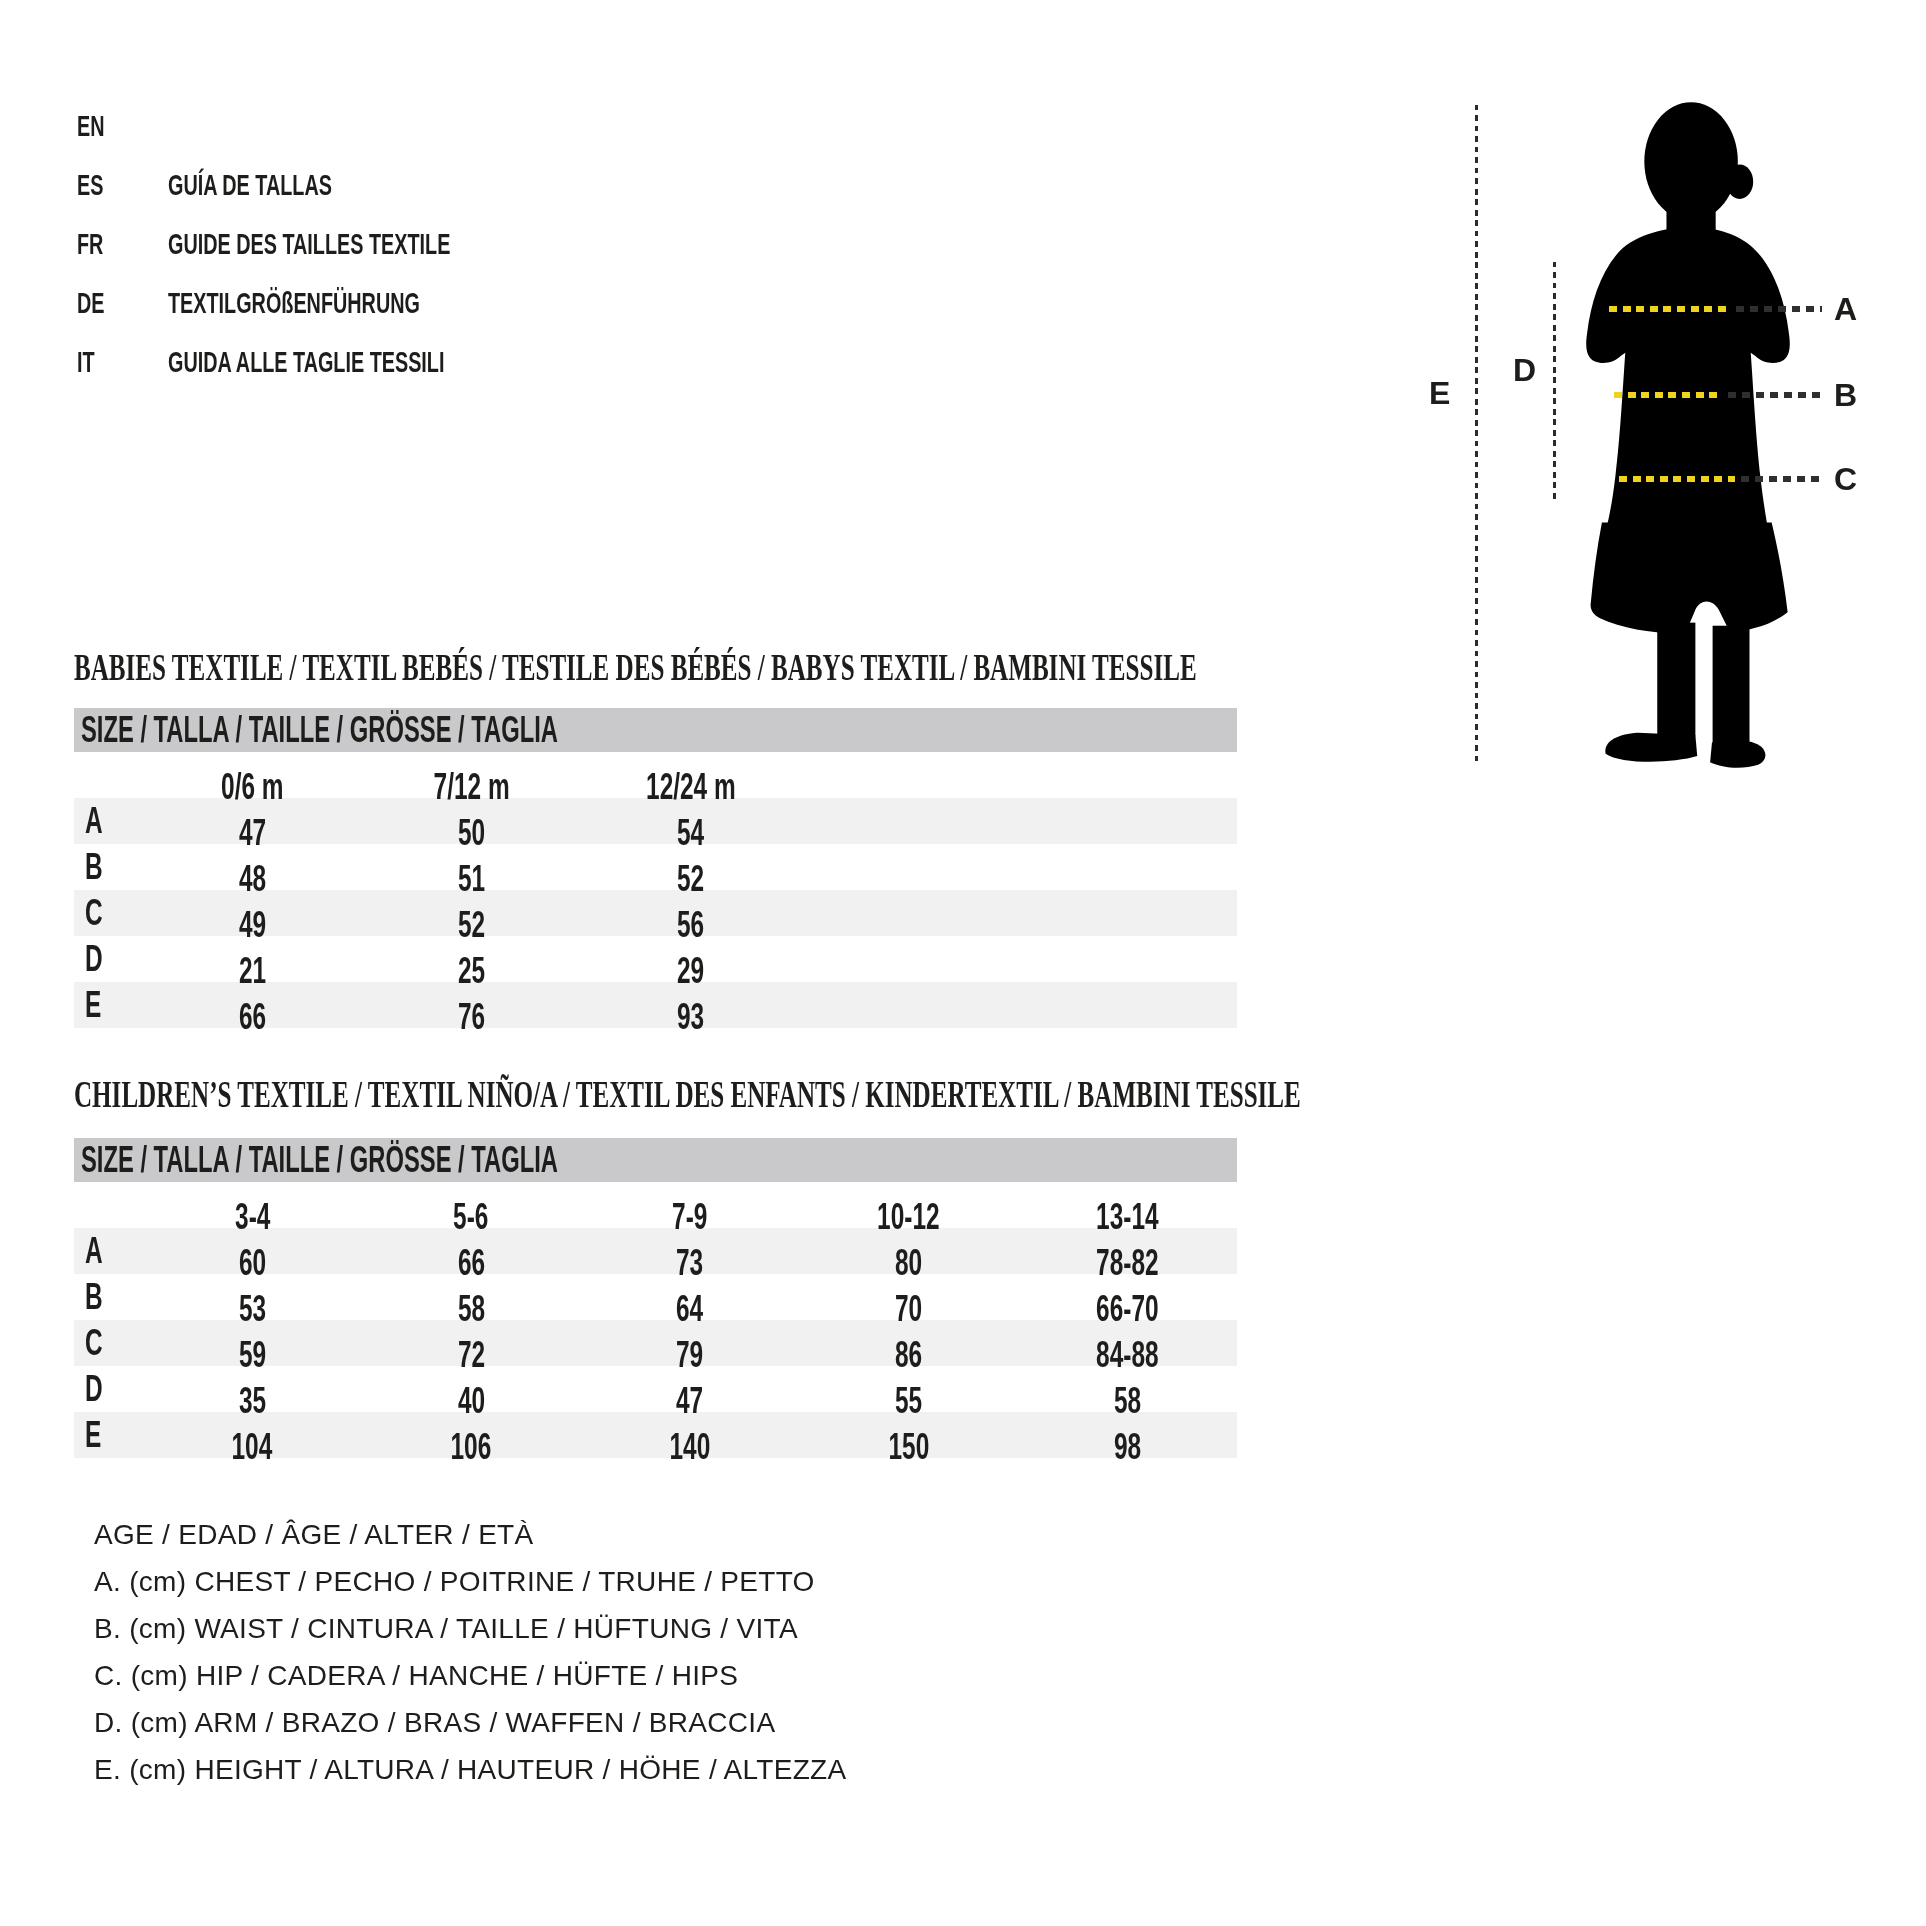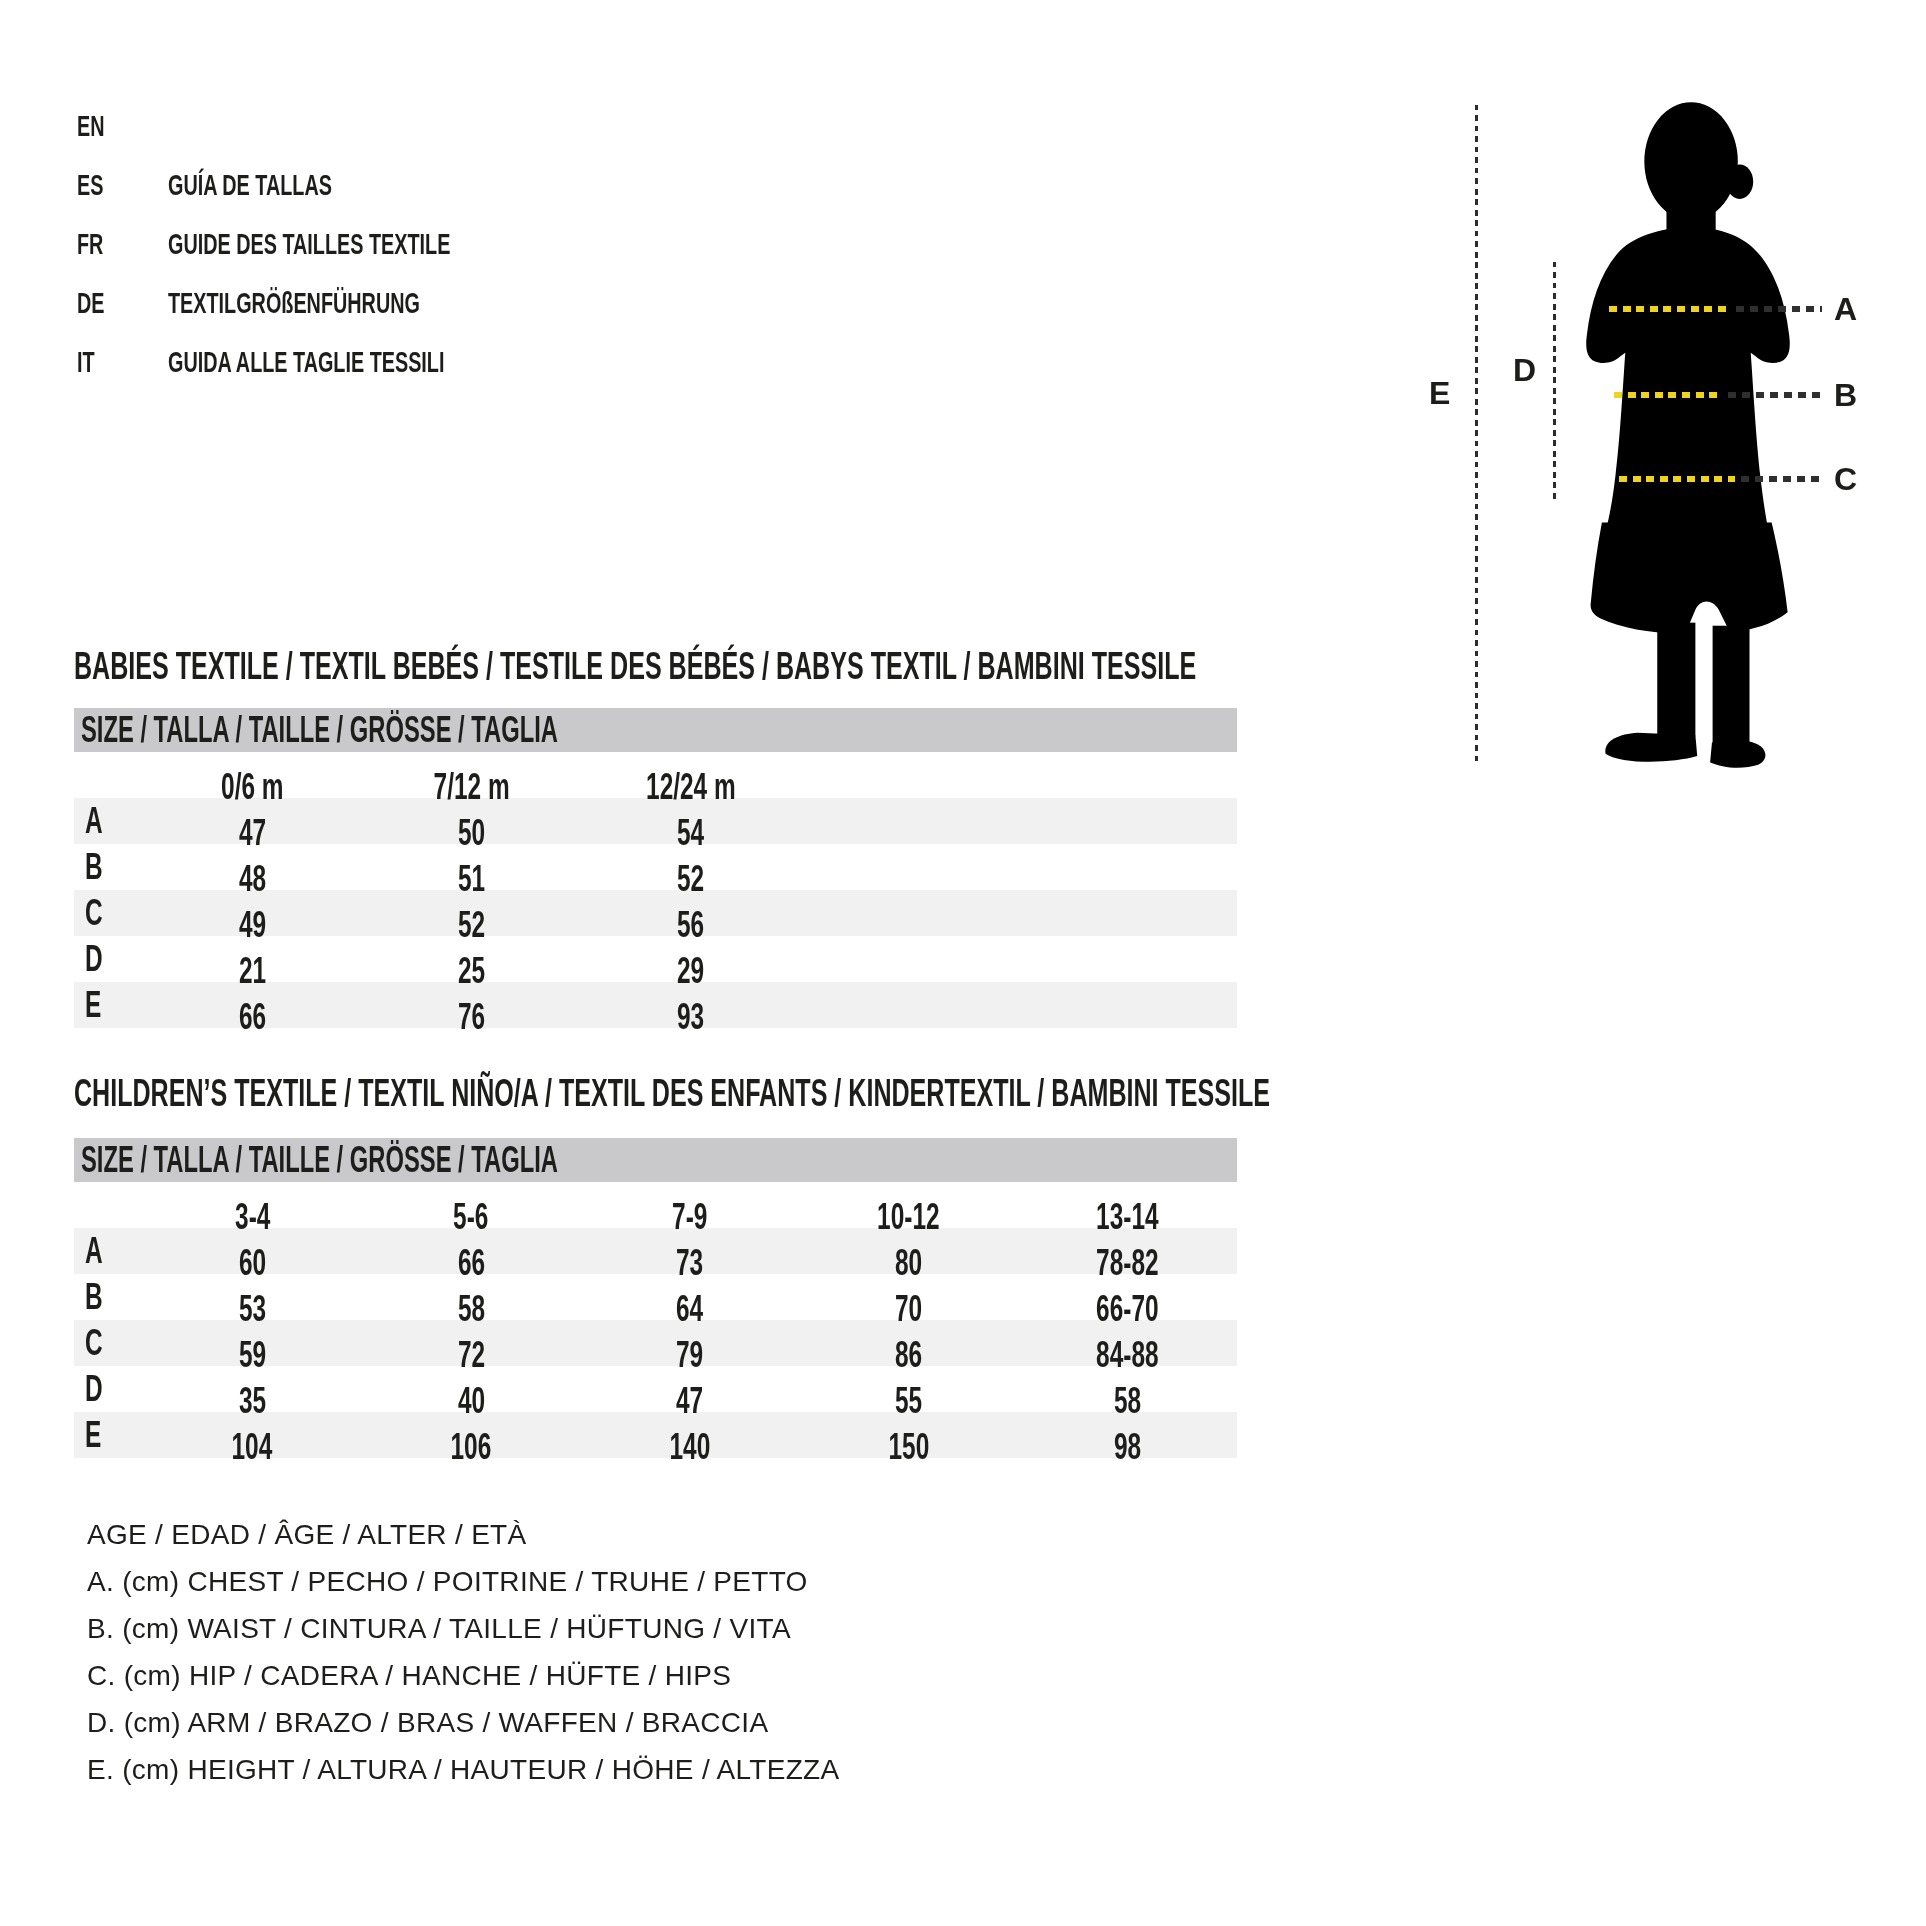--- a/index.html
+++ b/index.html
@@ -10,37 +10,37 @@
   
   .cnd{display:inline-block;transform:scaleX(0.66);transform-origin:0 50%;white-space:nowrap;}
   .cnd.c{transform-origin:50% 50%;}
 
   
   .langs{position:absolute;left:77px;top:96px;}
   .lang-row{height:59px;display:flex;align-items:center;font-size:30px;font-weight:700;}
   .lang-code{width:91px;}
   
   .sec-title{position:absolute;left:74px;height:43px;display:flex;align-items:center;
-             font-size:38px;font-weight:700;}
+             font-size:38px;font-weight:700;font-family:Liberation Serif, serif;}
   .babies-title{top:645px;}
   .children-title{top:1072px;}
 
   
   .tbl{position:absolute;left:74px;width:1163px;}
   .tbl-babies{top:708px;}
   .tbl-children{top:1138px;}
   .bar{height:44px;background:#c9c9cb;display:flex;align-items:center;padding-left:7.4px;
        font-size:36px;font-weight:700;box-sizing:border-box;}
   .trow{height:46px;display:flex;align-items:center;font-size:37px;font-weight:700;}
   .trow.odd{background:#f1f1f2;}
   .rlabel{width:69px;padding-left:11px;box-sizing:border-box;}
   .cell{width:219px;text-align:center;margin-top:24px;}
 
   
-  .legend{position:absolute;left:87px;top:1511px;}
+  .legend{position:absolute;left:94px;top:1511px;}
   .legend-row{height:47px;display:flex;align-items:center;font-size:28px;font-weight:400;letter-spacing:0.3px;}
 
   
   .vdash{position:absolute;width:3.1px;
          background:repeating-linear-gradient(180deg,#2b2b2b 0 5.5px,transparent 5.5px 10.5px);}
   .e-line{left:1475px;top:105px;height:657px;}
   .d-line{left:1553px;top:262px;height:237px;}
   .hdash{position:absolute;height:5.5px;}
   .hdash.yellow{background:repeating-linear-gradient(90deg,#efd41f 0 8px,transparent 8px 13.6px);}
   .hdash.dark{background:repeating-linear-gradient(90deg,#2f2f2f 0 8px,transparent 8px 14px);}

